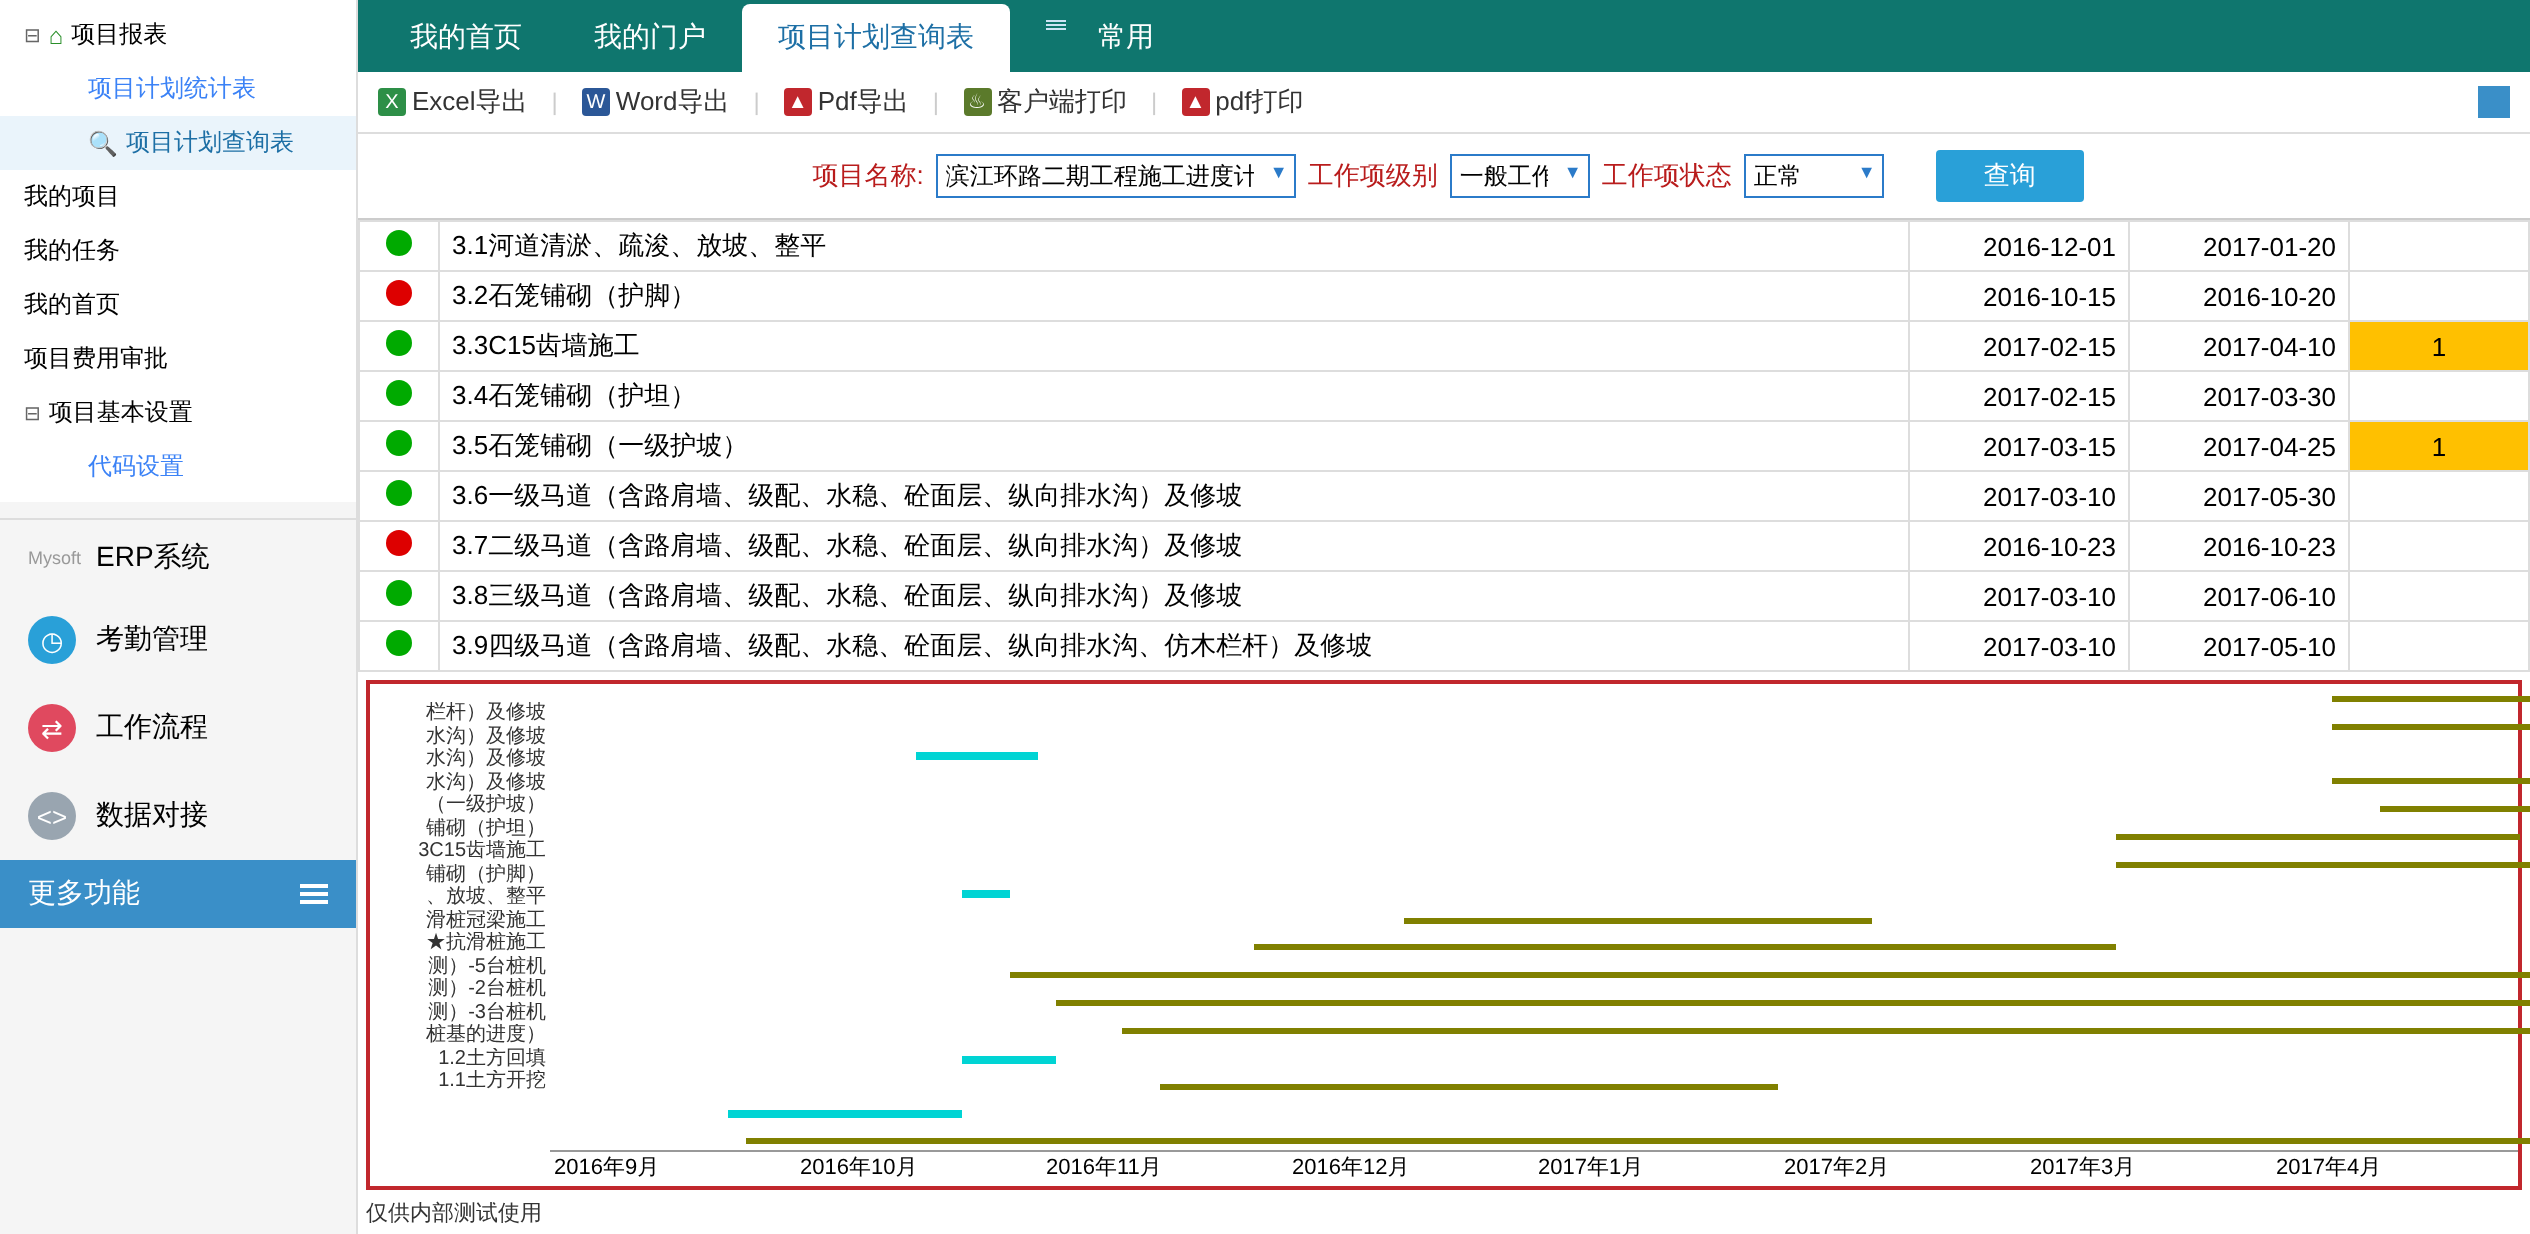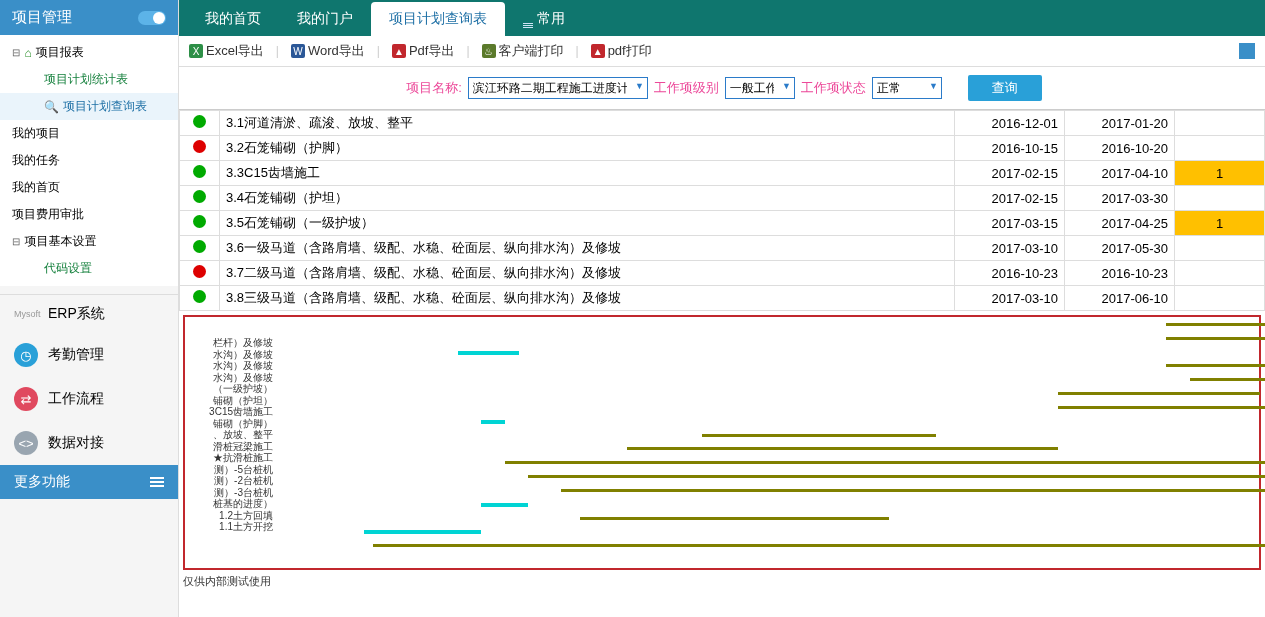--- a/index.html
+++ b/index.html
@@ -6,89 +6,85 @@
     body { width: 1265px; height: 617px; overflow: hidden; font-size: 12px; background: #fff; }
     
     .sidebar { float: left; width: 179px; height: 617px; background: #f5f5f5; border-right: 1px solid #ddd; }
     .sidebar-header { background: #3a8fc8; color: #fff; padding: 8px 12px; font-size: 15px; display: flex; justify-content: space-between; align-items: center; }
     .toggle { width: 28px; height: 14px; background: #5cb3e8; border-radius: 7px; position: relative; }
     .toggle::after { content: ""; position: absolute; width: 12px; height: 12px; background: #fff; border-radius: 50%; top: 1px; right: 1px; }
     
     .tree { padding: 4px 0; background: #fff; }
     .tree-item { padding: 5px 8px 5px 16px; cursor: pointer; display: flex; align-items: center; gap: 4px; }
     .tree-item.level-1 { padding-left: 12px; font-weight: normal; }
-    .tree-item.level-2 { padding-left: 44px; color: #15803d; }
+    .tree-item.level-2 { padding-left: 44px; color: #3b82f6; }
     .tree-item.level-2.active { background: #eaf4fb; color: #1d6fa5; }
     .tree-item .ticon { font-size: 10px; color: #666; }
     .house-icon { color: #2a8f2a; }
     
     .sys-links { margin-top: 8px; border-top: 1px solid #ddd; background: #f5f5f5; }
     .sys-link { padding: 10px 14px; display: flex; align-items: center; gap: 10px; font-size: 14px; cursor: pointer; }
     .sys-link .circle { width: 24px; height: 24px; border-radius: 50%; display: flex; align-items: center; justify-content: center; color: #fff; font-size: 13px; }
     .circle.blue { background: #29a0d8; }
     .circle.red { background: #e0495f; }
     .circle.grey { background: #99a5b0; }
     .more-btn { background: #3a8fc8; color: #fff; padding: 8px 14px; display: flex; justify-content: space-between; align-items: center; font-size: 14px; }
     .hamburger { display: inline-block; }
     .hamburger span { display: block; width: 14px; height: 2px; background: #fff; margin: 2px 0; }
     
     .main { margin-left: 179px; height: 617px; display: flex; flex-direction: column; }
     .tabs { background: #0f766e; display: flex; align-items: flex-end; height: 36px; padding-left: 8px; }
     .tab { padding: 8px 18px; color: #fff; font-size: 14px; cursor: pointer; }
     .tab.active { background: #fff; color: #1d6fa5; border-radius: 4px 4px 0 0; }
-    .tab-cy { display: flex; align-items: flex-end; gap: 4px; }
+    .tab-cy { display: flex; align-items: flex-start; gap: 16px; }
     .lines-icon { display: inline-flex; flex-direction: column; gap: 1px; }
     .lines-icon span { width: 10px; height: 1px; background: #cde4f5; }
     
     .toolbar { background: #fff; padding: 6px 10px; border-bottom: 1px solid #ddd; display: flex; gap: 12px; align-items: center; }
     .tb-btn { display: flex; align-items: center; gap: 3px; cursor: pointer; color: #333; font-size: 13px; }
     .tb-icon { width: 14px; height: 14px; display: inline-flex; align-items: center; justify-content: center; font-size: 10px; color: #fff; border-radius: 2px; }
     .tb-icon.excel { background: #2d8f47; }
     .tb-icon.word { background: #2b5797; }
     .tb-icon.pdf { background: #c1272d; }
     .tb-icon.java { background: #5b7a2b; }
     .save-icon { margin-left: auto; width: 16px; height: 16px; background: #3a8fc8; }
     
     .filters { padding: 8px 10px; display: flex; align-items: center; justify-content: center; gap: 2px; background: #fff; }
-    .filter-label { color: #ec4899; font-size: 13px; padding: 0 4px; }
+    .filter-label { color: #b91c1c; font-size: 13px; padding: 0 4px; }
     .filter-input { border: 1px solid #2b7bc9; padding: 3px 20px 3px 4px; font-size: 12px; background: #fff; position: relative; }
     .filter-wrap { position: relative; display: inline-block; }
     .filter-wrap::after { content: "▼"; position: absolute; right: 4px; top: 4px; font-size: 9px; color: #2b7bc9; }
     .query-btn { background: #29a0d8; color: #fff; border: none; padding: 4px 24px; margin-left: 24px; cursor: pointer; font-size: 13px; border-radius: 2px; }
     
     .table-area { overflow: hidden; border-top: 1px solid #ccc; }
     table { width: 100%; border-collapse: collapse; font-size: 13px; }
     td { border: 1px solid #ddd; padding: 3px 6px; height: 22px; }
     td.status { width: 40px; text-align: center; }
     td.date { width: 110px; text-align: right; }
     td.flag { width: 90px; text-align: center; }
     td.flag.yellow { background: #ffc000; }
     .dot { display: inline-block; width: 13px; height: 13px; border-radius: 50%; }
     .dot.green { background: #0a0; }
     .dot.red { background: #d00; }
     
     .gantt { border: 2px solid #c1272d; margin: 4px; height: 255px; position: relative; background: #fff; display: flex; }
-    .gantt-labels { width: 90px; font-size: 10px; padding: 20px 2px; line-height: 1.15; color: #333; text-align: right; }
+    .gantt-labels { width: 90px; font-size: 10px; padding: 9px 2px; line-height: 1.15; color: #333; text-align: right; }
     .gantt-labels div { white-space: nowrap; overflow: hidden; }
     .gantt-chart { flex: 1; position: relative; }
     .gantt-bar { position: absolute; height: 3px; }
     .gantt-bar.olive { background: #808000; }
     .gantt-bar.cyan { background: #00d4d4; height: 4px; }
     .xaxis { position: absolute; bottom: 0; left: 90px; right: 0; height: 18px; display: flex; font-size: 11px; border-top: 1px solid #999; }
     .xaxis div { flex: 1; text-align: left; padding-left: 2px; }
     .footnote { font-size: 11px; color: #333; padding-left: 4px; }
   </style>
 </head>
 <body>
 
 <div class="sidebar">
-  <div class="sidebar-header">
-    <span>项目管理</span>
-    <span class="toggle"></span>
-  </div>
   <div class="tree">
       <div class="tree-item level-1">
         <span class="ticon">⊟</span>
         <span class="house-icon">⌂</span>
         <span>项目报表</span>
       </div>
       <div class="tree-item level-2">
         <span>项目计划统计表</span>
       </div>
       <div class="tree-item level-2 active">
@@ -243,20 +239,27 @@
             <td>3.7二级马道（含路肩墙、级配、水稳、砼面层、纵向排水沟）及修坡</td>
             <td class="date">2016-10-23</td>
             <td class="date">2016-10-23</td>
             <td class="flag"></td>
           </tr>
           <tr>
             <td class="status"><span class="dot green"></span></td>
             <td>3.8三级马道（含路肩墙、级配、水稳、砼面层、纵向排水沟）及修坡</td>
             <td class="date">2017-03-10</td>
             <td class="date">2017-06-10</td>
+            <td class="flag"></td>
+          </tr>
+          <tr>
+            <td class="status"><span class="dot green"></span></td>
+            <td>3.9四级马道（含路肩墙、级配、水稳、砼面层、纵向排水沟、仿木栏杆）及修坡</td>
+            <td class="date">2017-03-10</td>
+            <td class="date">2017-05-10</td>
             <td class="flag"></td>
           </tr>
         </tbody>
       </table>
   </div>
   <div class="gantt">
     <div class="gantt-labels" id="glabels">
         <div>栏杆）及修坡</div>
         <div>水沟）及修坡</div>
         <div>水沟）及修坡</div>
@@ -287,15 +290,25 @@
         <div class="gantt-bar olive" style="left: 426.814px; width: 234.513px; top: 116.588px;"></div>
         <div class="gantt-bar olive" style="left: 351.77px; width: 431.504px; top: 130.412px;"></div>
         <div class="gantt-bar olive" style="left: 229.823px; width: 853.628px; top: 144.235px;"></div>
         <div class="gantt-bar olive" style="left: 253.274px; width: 830.177px; top: 158.059px;"></div>
         <div class="gantt-bar olive" style="left: 286.106px; width: 797.345px; top: 171.882px;"></div>
         <div class="gantt-bar cyan" style="left: 206.372px; width: 46.9027px; top: 185.706px;"></div>
         <div class="gantt-bar olive" style="left: 304.867px; width: 309.558px; top: 199.529px;"></div>
         <div class="gantt-bar cyan" style="left: 89.115px; width: 117.257px; top: 213.353px;"></div>
         <div class="gantt-bar olive" style="left: 98.4956px; width: 984.956px; top: 227.176px;"></div>
       </div>
+    <div class="xaxis" id="xaxis">
+        <div>2016年9月</div>
+        <div>2016年10月</div>
+        <div>2016年11月</div>
+        <div>2016年12月</div>
+        <div>2017年1月</div>
+        <div>2017年2月</div>
+        <div>2017年3月</div>
+        <div>2017年4月</div>
+      </div>
   </div>
   <div class="footnote">仅供内部测试使用</div>
 </div>
 
 </body></html>

